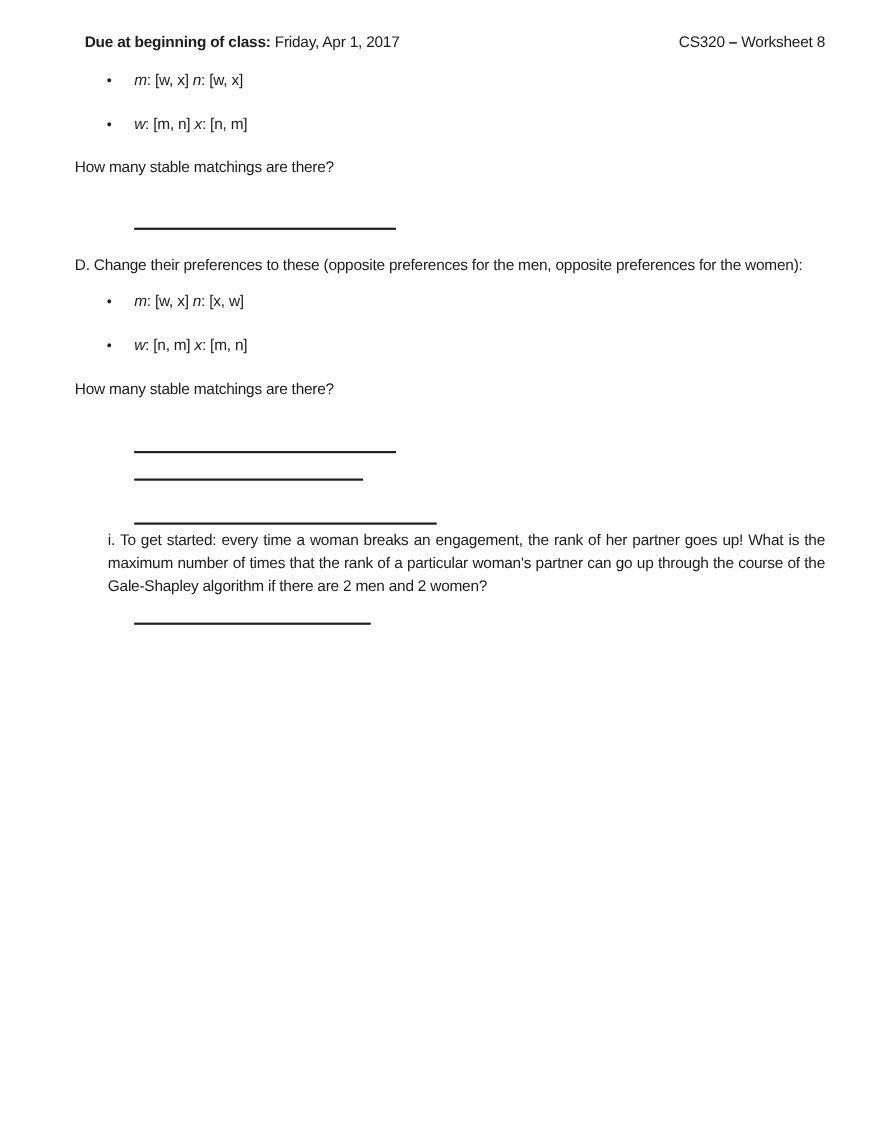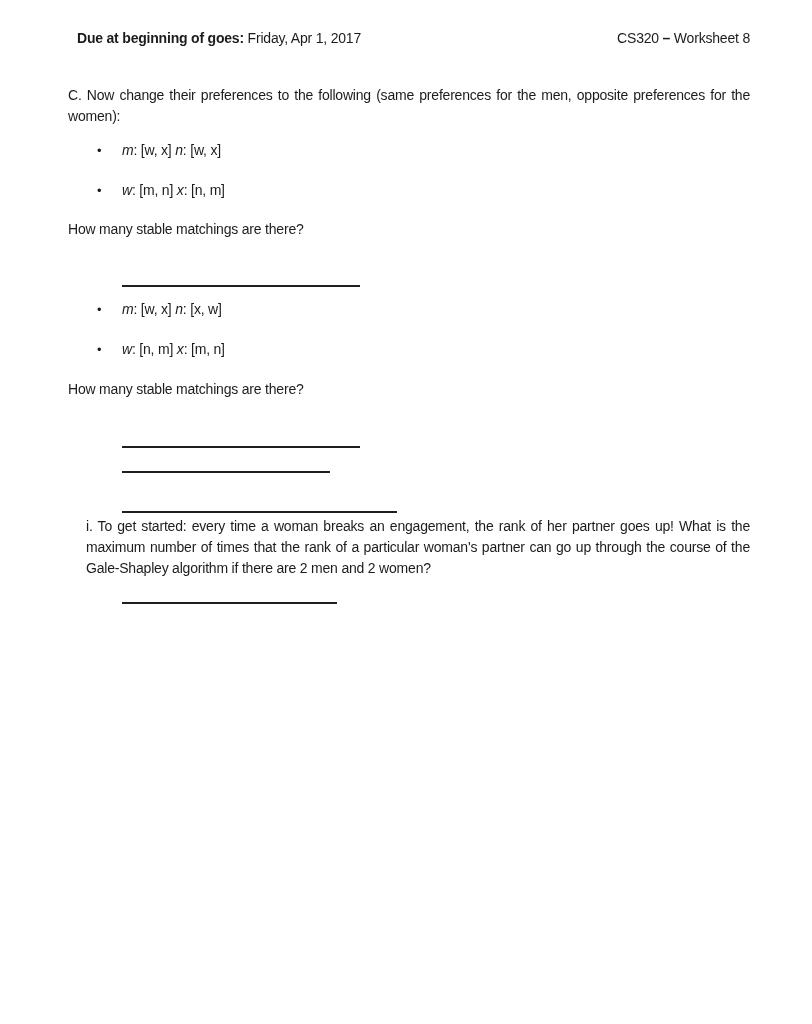--- a/index.html
+++ b/index.html
@@ -59,48 +59,48 @@
   .instruction {
     margin-top: 23px;
     font-weight: bold;
     font-style: italic;
   }
   .para-e { margin-top: 0; }
   .al-3 { width: 208px; margin-top: 23px; }
   .para-f { margin-top: 31px; }
   .al-4 { width: 275px; margin-top: 38px; }
   .para-g { margin-top: 25px; }
-  .para-gi { margin-top: 3px; margin-left: 18px; }
+  .para-gi { margin-top: 3px; margin-left: 30px; }
   .al-5 { width: 215px; margin-top: 23px; }
 </style>
 </head>
 <body>
 
 <div class="page txt">
 
   <div class="header">
-    <div class="header-left"><span class="bold">Due at beginning of goes:</span><span> Friday, Apr 1, 2017</span></div>
+    <div class="header-left"><span class="bold">Due at beginning of class:</span><span> Friday, Apr 1, 2017</span></div>
     <div class="header-right"><span>CS320 </span><span class="bold">–</span><span> Worksheet 8</span></div>
   </div>
 
-  <p class="para-c justify">C. Now change their preferences to the following (same preferences for the men, opposite preferences for the women):</p>
 
   <div class="bullet-row mt13">
     <span class="bullet">•</span>
     <span><i>m</i><span>: [w, x] </span><i>n</i><span>: [w, x]</span></span>
   </div>
   <div class="bullet-row mt19">
     <span class="bullet">•</span>
     <span><i>w</i><span>: [m, n] </span><i>x</i><span>: [n, m]</span></span>
   </div>
 
   <p class="q-c">How many stable matchings are there?</p>
 
   <div class="answer-line al-1"></div>
 
+  <p class="para-d justify">D. Change their preferences to these (opposite preferences for the men, opposite preferences for the women):</p>
 
   <div class="bullet-row mt12">
     <span class="bullet">•</span>
     <span><i>m</i><span>: [w, x] </span><i>n</i><span>: [x, w]</span></span>
   </div>
   <div class="bullet-row mt19">
     <span class="bullet">•</span>
     <span><i>w</i><span>: [n, m] </span><i>x</i><span>: [m, n]</span></span>
   </div>
 

